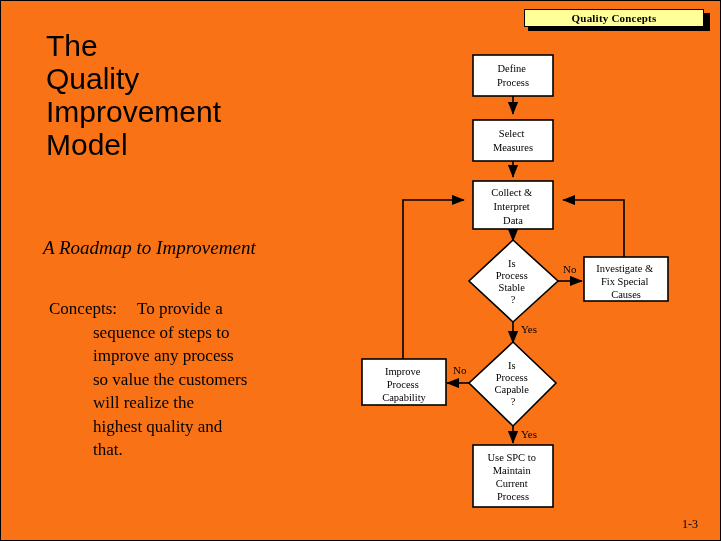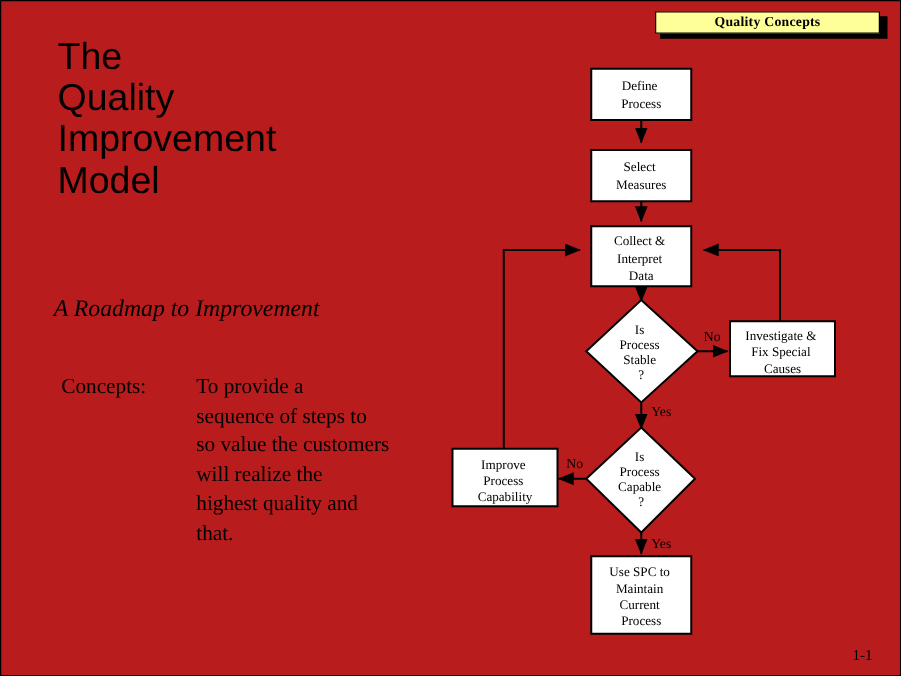--- a/index.html
+++ b/index.html
@@ -5,21 +5,21 @@
 <style>
   html, body {
     margin: 0;
     padding: 0;
     background: #808080;
   }
   #slide {
     position: relative;
     width: 721px;
     height: 541px;
-    background: #b91c1c;
+    background: #f97316;
     border: 1px solid #000000;
     box-sizing: border-box;
     overflow: hidden;
     font-family: "Liberation Serif", serif;
   }
 
   
   #banner-wrap {
     position: absolute;
     left: 523px;
@@ -91,21 +91,21 @@
     font-family: "Liberation Serif", serif;
     font-size: 17px;
     line-height: 23.5px;
     color: #000000;
   }
   #purpose .plabel {
     float: left;
     width: 88px;
   }
   #purpose .ptext {
-    margin-left: 108px;
+    margin-left: 44px;
     display: block;
   }
   #purpose .ptext span { display: block; }
 
   #pagenum {
     position: absolute;
     right: 22px;
     bottom: 8px;
     font-family: "Liberation Serif", serif;
     font-size: 12px;
@@ -162,28 +162,29 @@
     <span class="tline">Model</span>
   </div>
 
   <div id="subtitle">A Roadmap to Improvement</div>
 
   <div id="purpose">
     <span class="plabel">Concepts:</span>
     <span class="ptext">
       <span>To provide a</span>
       <span>sequence of steps to</span>
+      <span>improve any process</span>
       <span>so value the customers</span>
       <span>will realize the</span>
       <span>highest quality and</span>
       <span>that.</span>
     </span>
   </div>
 
-  <div id="pagenum">1-1</div>
+  <div id="pagenum">1-3</div>
 
   <div id="flow">
     <svg width="375" height="485" viewBox="0 0 375 485" xmlns="http://www.w3.org/2000/svg">
       <defs>
         <marker id="arrow" markerWidth="9" markerHeight="9" refX="7.5" refY="3.2" orient="auto" markerUnits="strokeWidth">
           <path d="M0,0 L8,3.2 L0,6.4 z" fill="#000000"></path>
         </marker>
       </defs>
 
       <g>

